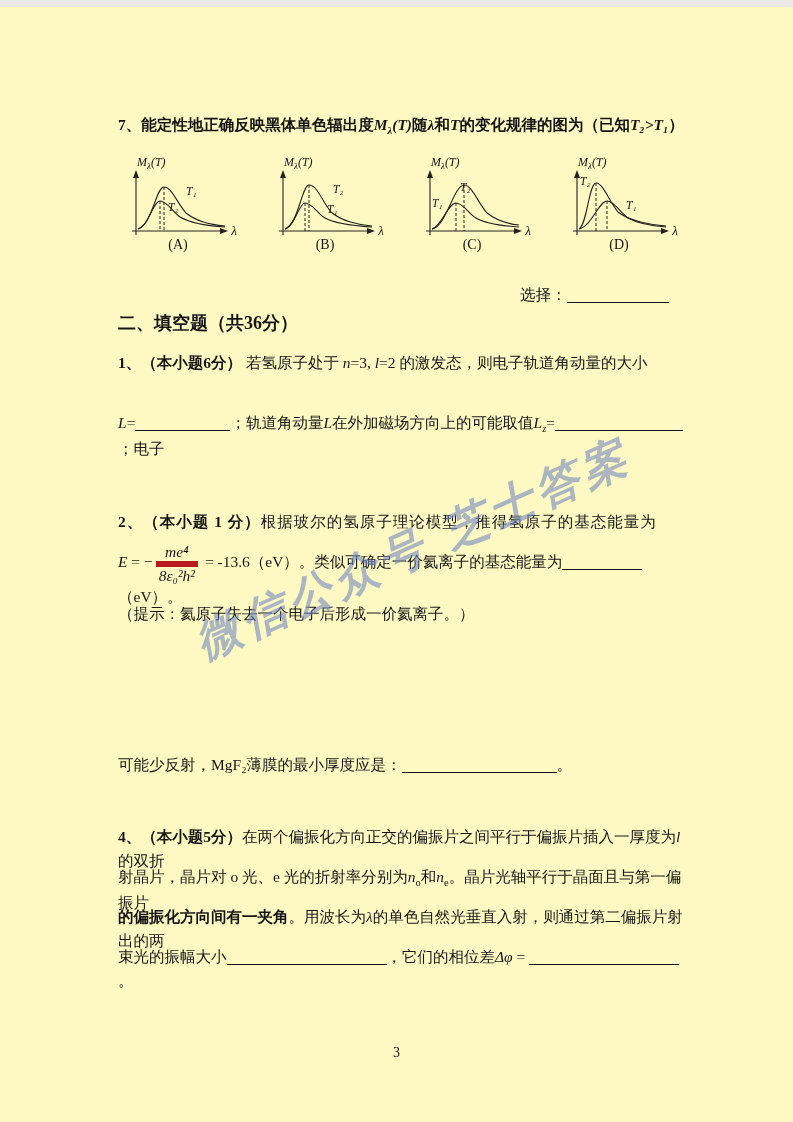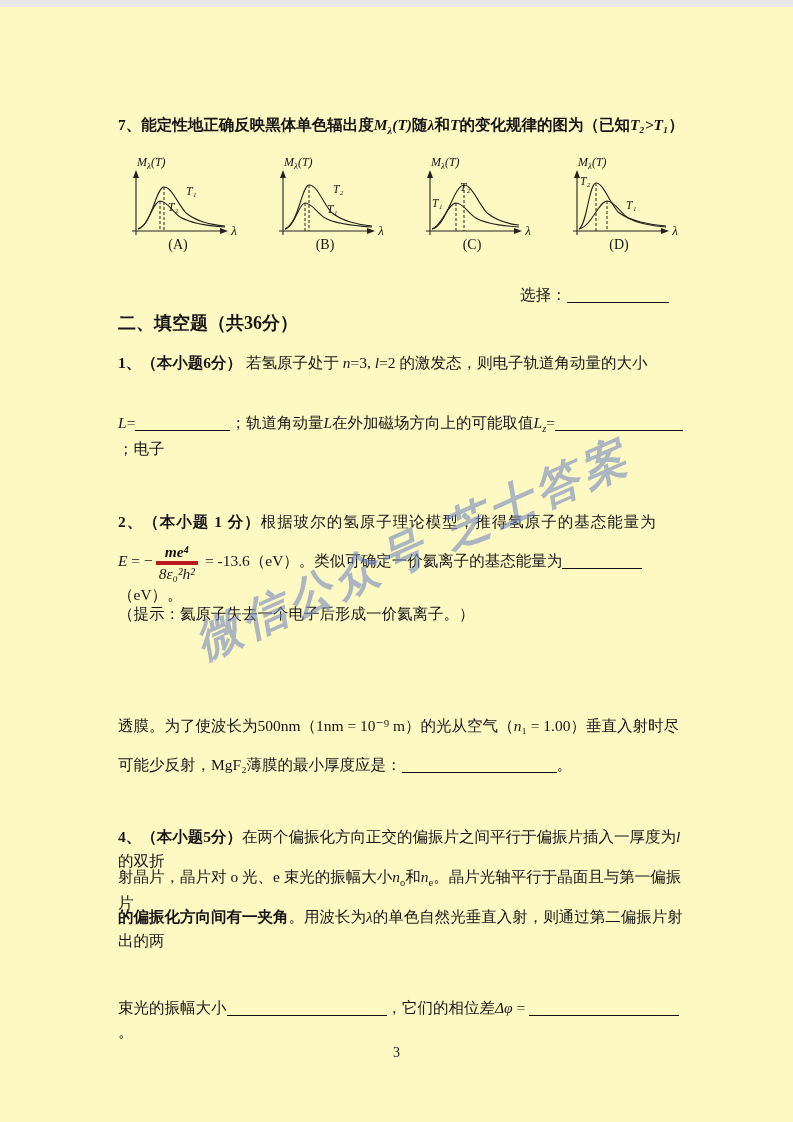--- a/index.html
+++ b/index.html
@@ -24,21 +24,21 @@
   .ylab{position:absolute;top:0;left:15px;font-size:12px;font-style:italic;white-space:nowrap;}
   .ylab sub{font-size:9px;}
   .xlab{position:absolute;top:68px;right:-3px;font-size:13px;font-style:italic;}
   .clabel{position:absolute;font-size:11.5px;font-style:italic;white-space:nowrap;}
   .caption{position:absolute;top:82px;left:0;width:100%;text-align:center;font-size:14px;}
   
   .choice{position:absolute;left:520px;top:278px;margin:0;}
   .sectitle{position:absolute;left:118px;top:304px;margin:0;font-size:18px;font-weight:bold;}
   
   .frac{display:inline-block;text-align:center;vertical-align:middle;font-style:italic;line-height:1.15;margin:0 3px;}
-  .fnum{display:block;border-bottom:4px solid #b91c1c;padding:0 3px;font-weight:bold;}
+  .fnum{display:block;border-bottom:6px solid #b91c1c;padding:0 3px;}
   .fden{display:block;padding:0 3px;}
   
   .watermark{
     position:absolute;left:198px;top:608px;transform:rotate(-24deg);transform-origin:0 50%;
     font-size:45px;font-weight:bold;font-style:italic;letter-spacing:5px;white-space:nowrap;
     color:#7087c0;opacity:0.58;font-family:"DejaVu Sans",sans-serif;pointer-events:none;
   }
   .footer{position:absolute;top:1038px;left:0;width:100%;text-align:center;font-size:14px;margin:0;}
 </style>
 </head>
@@ -133,29 +133,28 @@
   <p class="line" style="top:404px"><span class="v">L</span><span>=</span><span class="blank" style="width:95px"></span><span>；轨道角动量</span><span class="v">L</span><span>在外加磁场方向上的可能取值</span><span class="v">L</span><sub class="v">z</sub><span>=</span><span class="blank" style="width:128px"></span><span>；电子</span></p>
 
 
   <p class="line" style="top:503px;letter-spacing:1px"><span class="b">2、（本小题 1 分）</span><span>根据玻尔的氢原子理论模型，推得氢原子的基态能量为</span></p>
 
   <p class="line" style="top:536px"><span class="v">E</span><span> = −</span><span class="frac"><span class="fnum">me⁴</span><span class="fden">8ε₀²h²</span></span><span> = -13.6（eV）。类似可确定一价氦离子的基态能量为</span><span class="blank" style="width:80px"></span><span>（eV）。</span></p>
 
   <p class="line" style="top:595px">（提示：氦原子失去一个电子后形成一价氦离子。）</p>
 
 
-  <p class="line" style="top:707px"><span>透膜。为了使波长为500nm（1nm = 10⁻⁹ m）的光从空气（</span><span class="v">n</span><span>₁ = 1.00</span><span>）垂直入射时尽</span></p>
 
   <p class="line" style="top:746px"><span>可能少反射，MgF₂薄膜的最小厚度应是：</span><span class="blank" style="width:155px"></span><span>。</span></p>
 
   <p class="line" style="top:818px"><span class="b">4、（本小题5分）</span><span>在两个偏振化方向正交的偏振片之间平行于偏振片插入一厚度为</span><span class="v">l</span><span>的双折</span></p>
 
-  <p class="line" style="top:858px"><span>射晶片，晶片对 o 光、e 束光的振幅大小</span><span class="v">n</span><sub>o</sub><span>和</span><span class="v">n</span><sub>e</sub><span>。晶片光轴平行于晶面且与第一偏振片</span></p>
+  <p class="line" style="top:858px"><span>射晶片，晶片对 o 光、e 光的折射率分别为</span><span class="v">n</span><sub>o</sub><span>和</span><span class="v">n</span><sub>e</sub><span>。晶片光轴平行于晶面且与第一偏振片</span></p>
 
   <p class="line" style="top:898px"><span class="b">的偏振化方向间有一夹角</span><span>。用波长为</span><span class="v">λ</span><span>的单色自然光垂直入射，则通过第二偏振片射出的两</span></p>
 
-  <p class="line" style="top:989px"><span>束光的振幅大小</span><span class="blank" style="width:160px"></span><span>，它们的相位差</span><span class="v">Δφ</span><span> = </span><span class="blank" style="width:150px"></span><span>。</span></p>
+  <p class="line" style="top:938px"><span>束光的振幅大小</span><span class="blank" style="width:160px"></span><span>，它们的相位差</span><span class="v">Δφ</span><span> = </span><span class="blank" style="width:150px"></span><span>。</span></p>
 
   <div class="watermark">微信公众号 芝士答案</div>
 
   <p class="footer">3</p>
 
 </div>
 
 </body></html>

